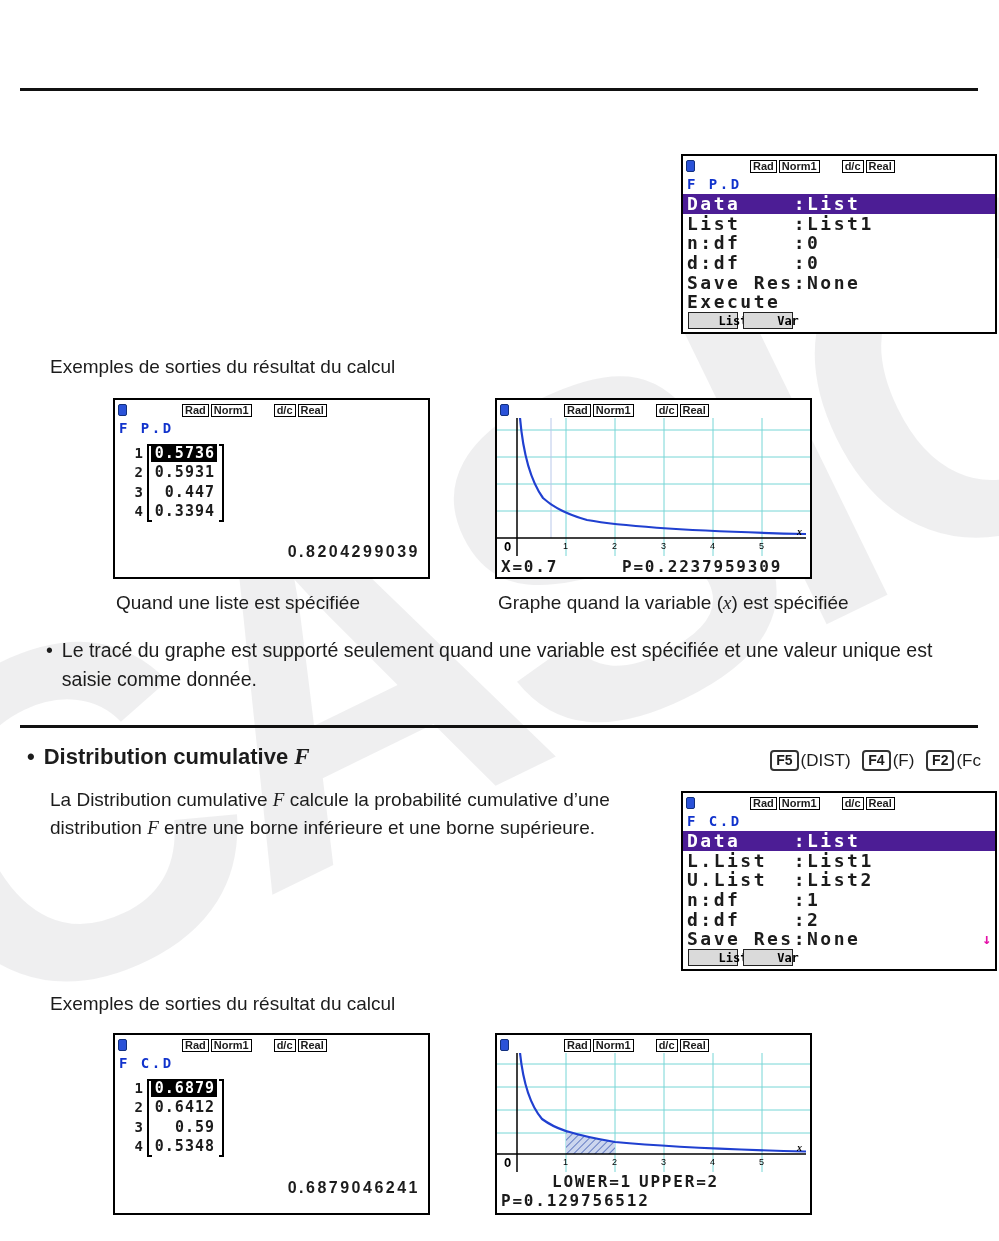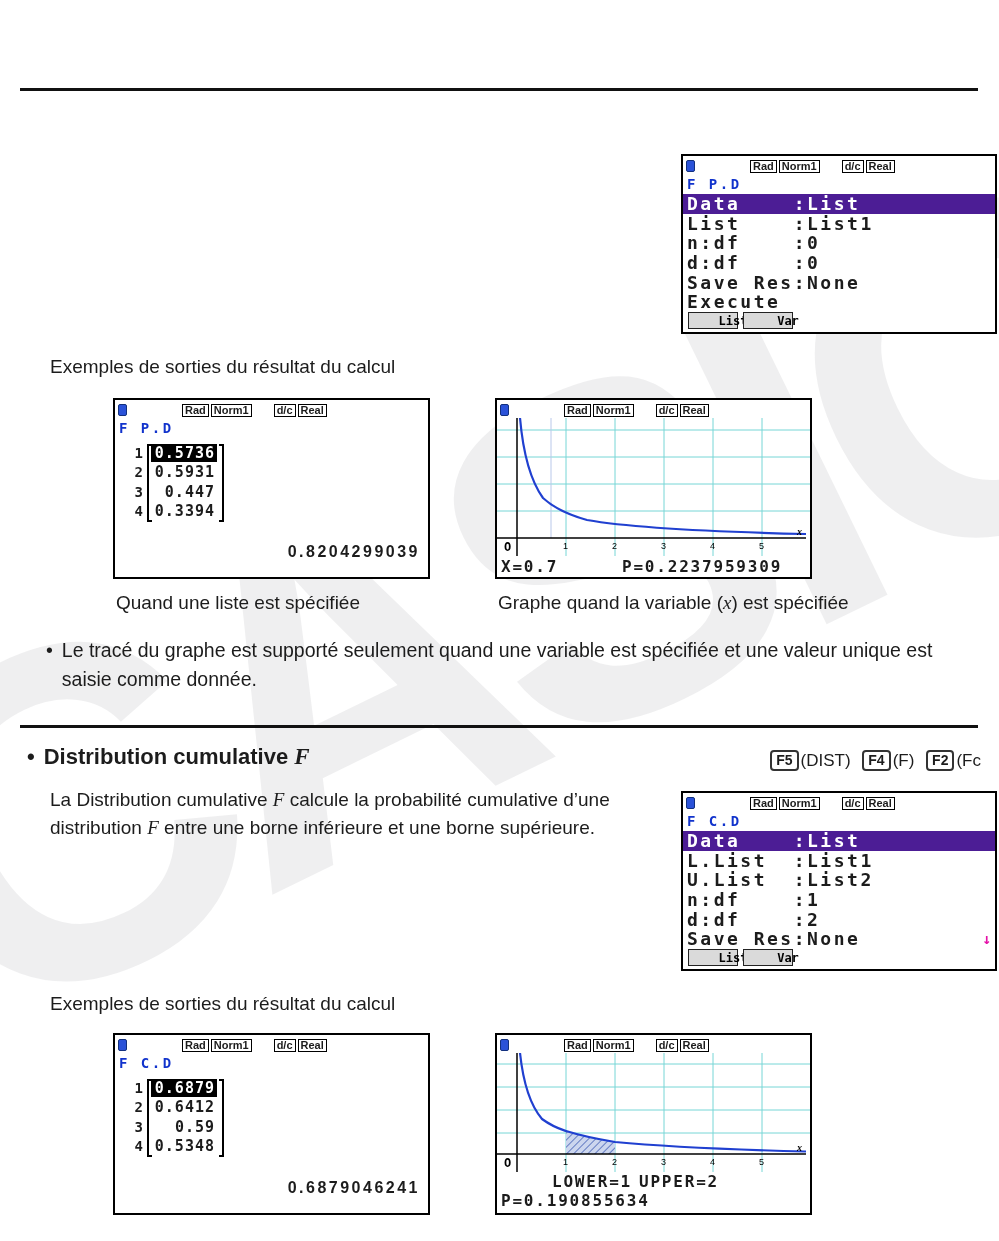--- a/index.html
+++ b/index.html
@@ -315,15 +315,15 @@
     <text x="66" y="112" font-size="9" font-family="Liberation Sans, sans-serif">1</text>
     <text x="115" y="112" font-size="9" font-family="Liberation Sans, sans-serif">2</text>
     <text x="164" y="112" font-size="9" font-family="Liberation Sans, sans-serif">3</text>
     <text x="213" y="112" font-size="9" font-family="Liberation Sans, sans-serif">4</text>
     <text x="262" y="112" font-size="9" font-family="Liberation Sans, sans-serif">5</text>
     <text x="300" y="98" font-size="10" font-style="italic" font-weight="bold" font-family="Liberation Serif, serif">x</text>
   </svg>
   <div class="g-band" style="height:40px;">
     <span style="left:12px; top:0;margin-left:43px;">LOWER=1</span>
     <span style="left:142px; top:0;">UPPER=2</span>
-    <span style="left:4px; top:19px;">P=0.190855634</span>
+    <span style="left:4px; top:19px;">P=0.129756512</span>
   </div>
 </div>
 
 </body></html>

